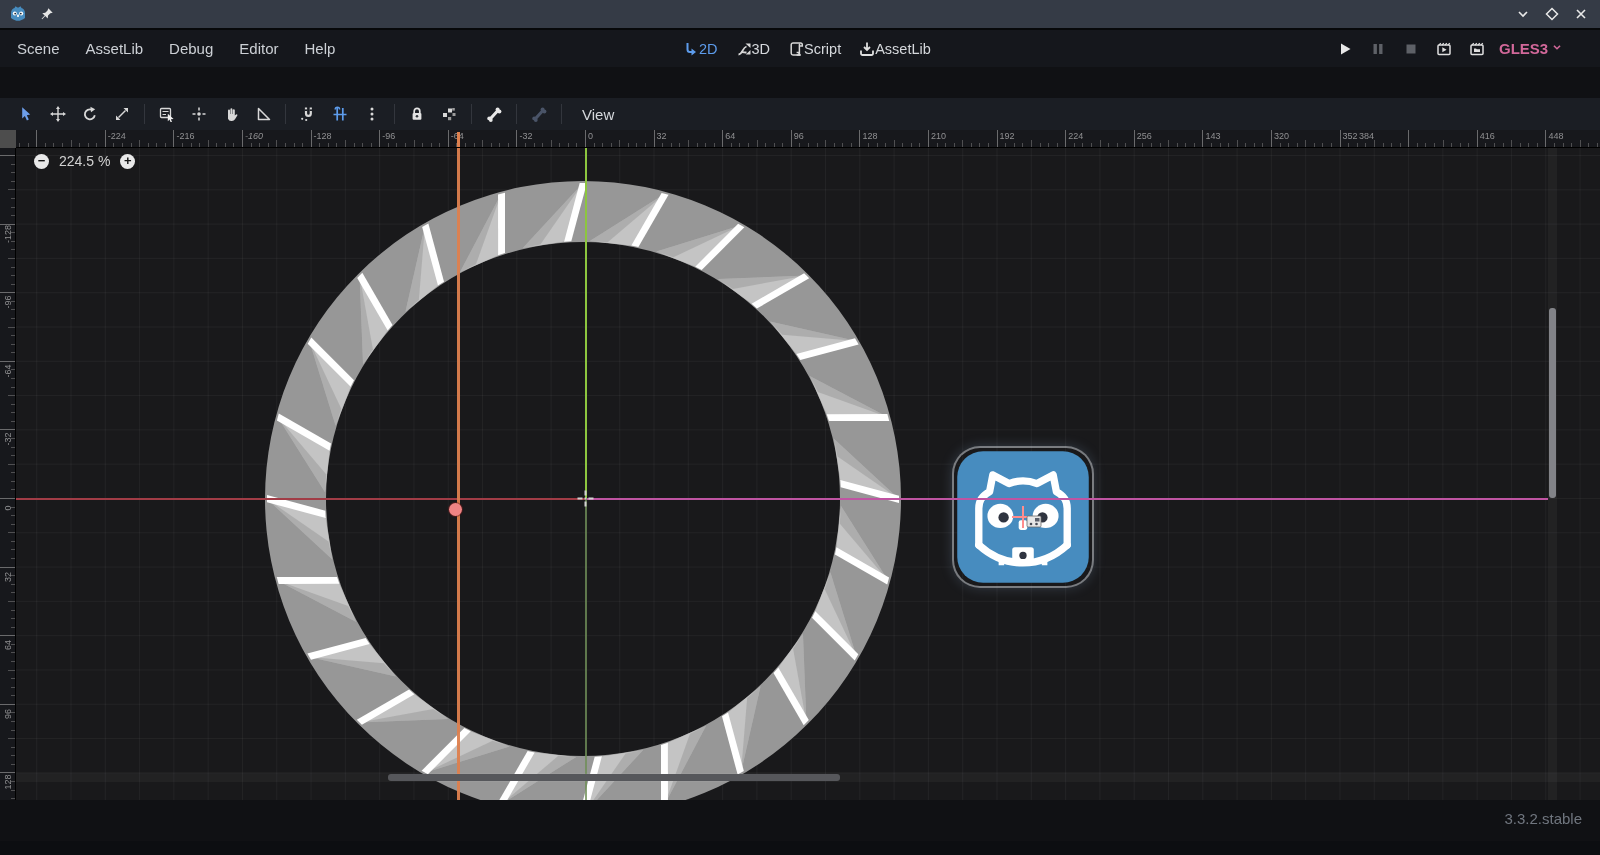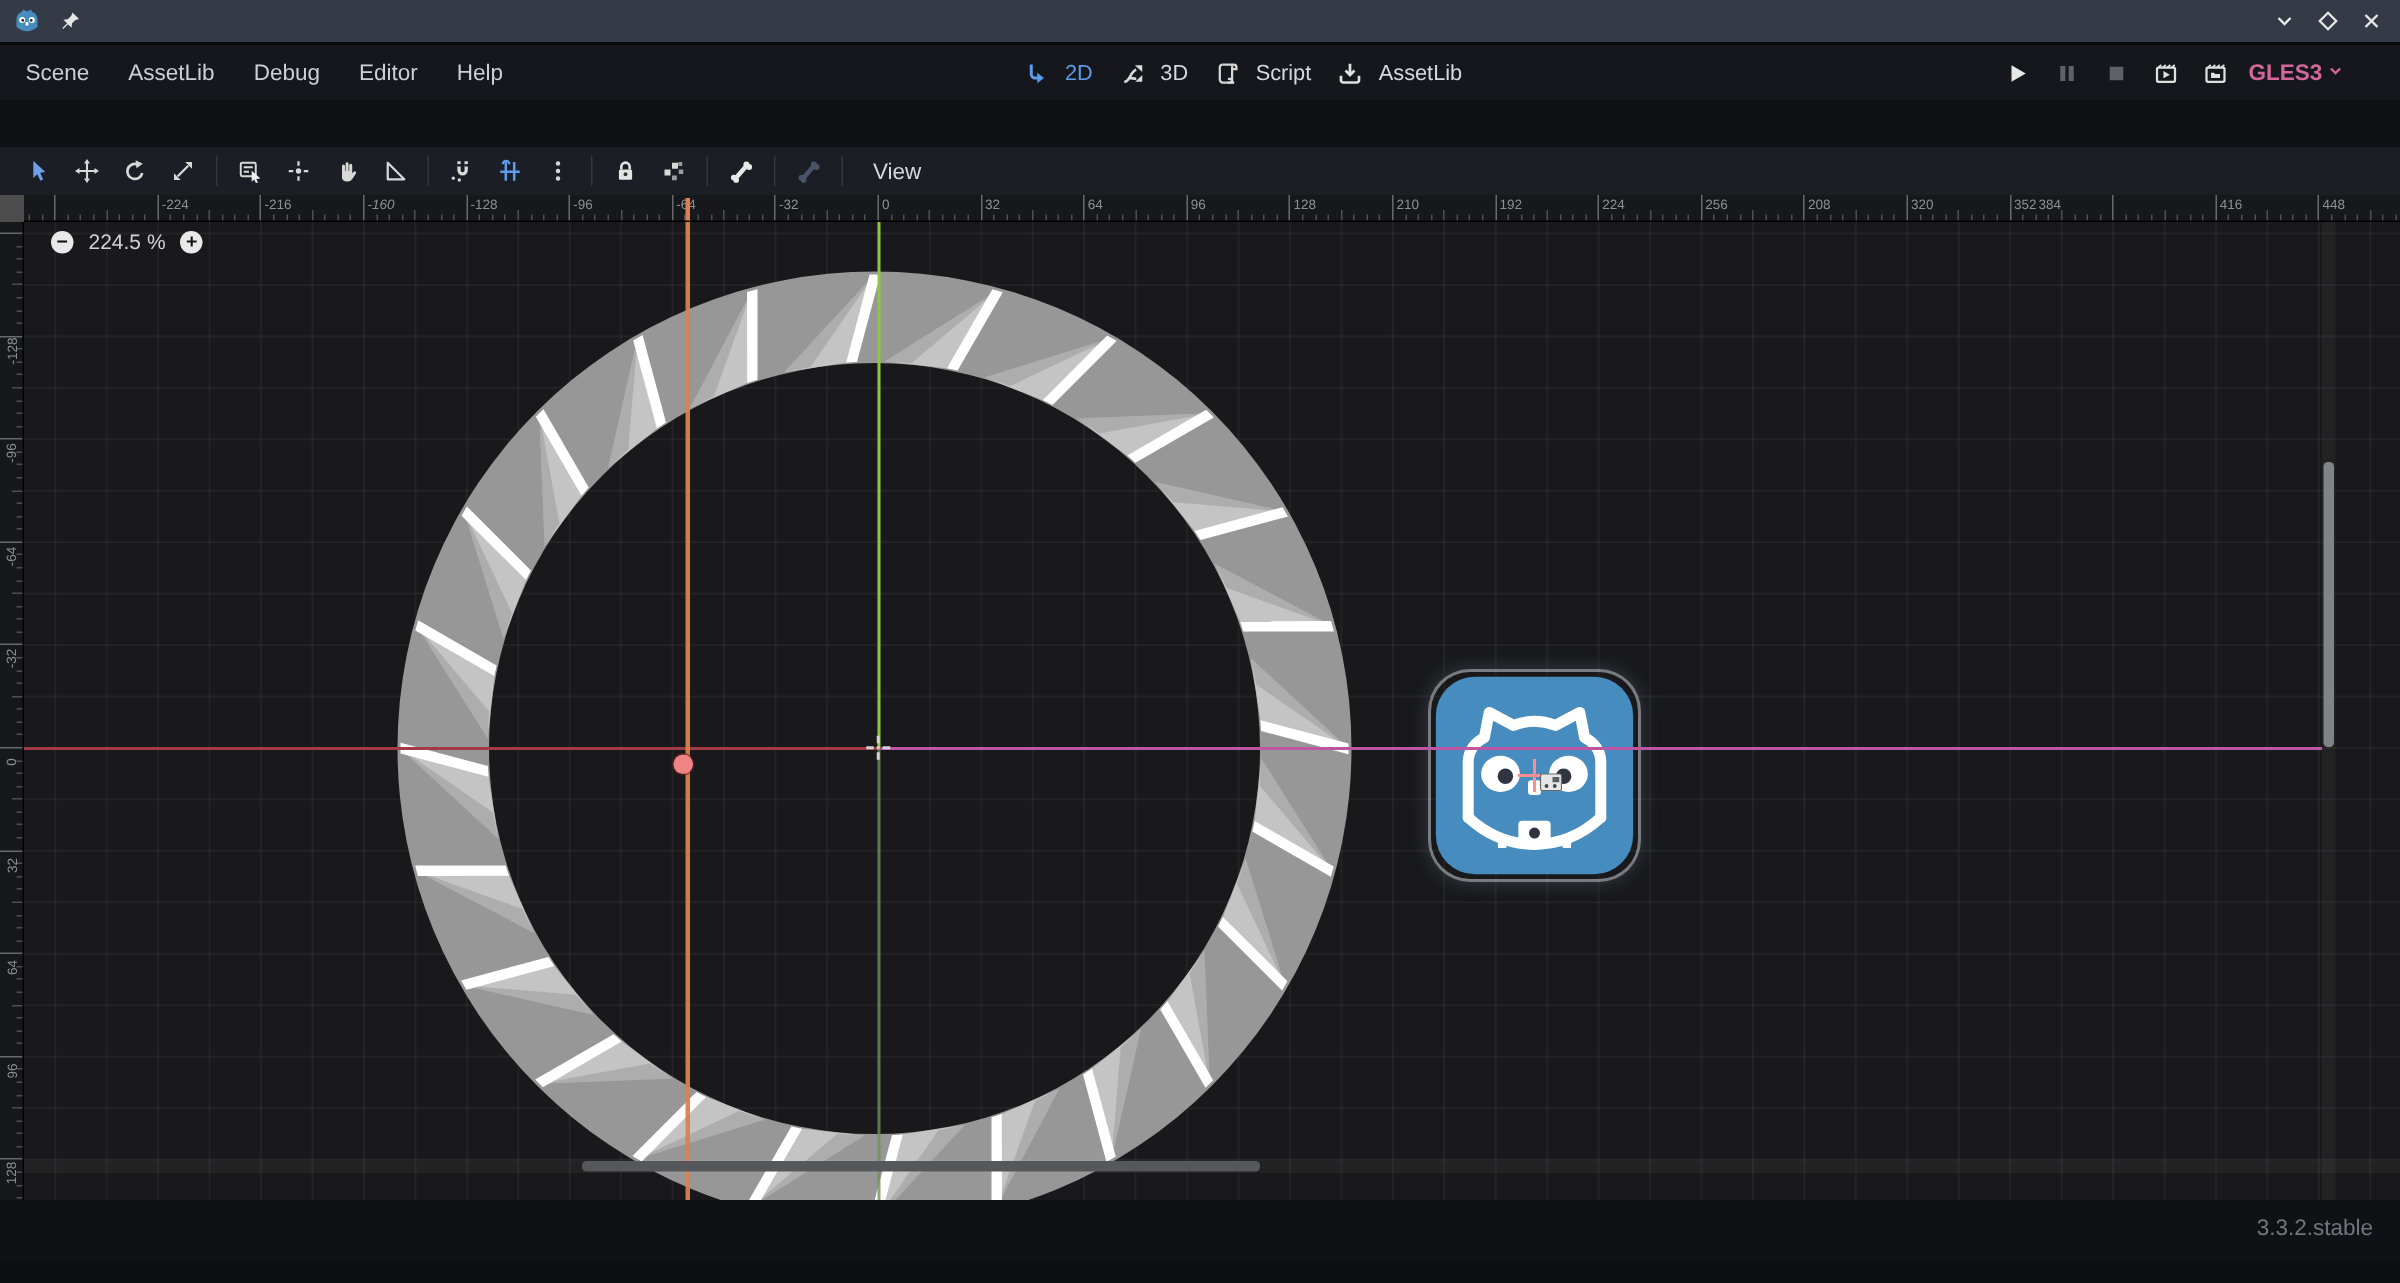--- a/index.html
+++ b/index.html
@@ -11,21 +11,21 @@
   .pin{margin-left:12px;display:flex;}
   .title{position:absolute;left:0;right:0;text-align:center;color:#dce0e6;font-size:13px;pointer-events:none;}
   .win-controls{position:absolute;right:10px;top:0;height:28px;display:flex;gap:11px;align-items:center;}
   .win-btn{width:18px;height:18px;display:flex;align-items:center;justify-content:center;}
   .seam{position:absolute;top:28px;left:0;width:100%;height:2px;background:#07080a;}
   
   .menubar{position:absolute;top:30px;left:0;width:100%;height:37px;background:#15171c;}
   .menus-left{position:absolute;left:4px;top:0;height:37px;display:flex;align-items:center;}
   .menu-item{padding:0 13px;font-size:15px;color:#ccd0d5;line-height:37px;cursor:default;}
   .menus-center{position:absolute;left:678px;top:0;height:37px;display:flex;align-items:center;gap:8px;}
-  .ws-item{display:flex;align-items:center;gap:11px;padding:0 5px;font-size:14.5px;color:#d5d8dc;}
+  .ws-item{display:flex;align-items:center;gap:0;padding:0 5px;font-size:14.5px;color:#d5d8dc;}
   .ws-item.active{color:#5d9cec;}
   .playback{position:absolute;left:1334px;top:0;height:37px;display:flex;align-items:center;gap:11px;}
   .pb-btn{width:22px;height:22px;display:flex;align-items:center;justify-content:center;}
   .renderer{position:absolute;left:1499px;top:0;height:37px;display:flex;align-items:center;gap:2px;
             font-size:15px;font-weight:bold;color:#d2689a;}
   
   .tabbar{position:absolute;top:67px;left:0;width:100%;height:31px;background:#0e1013;}
   .scene-tab{position:absolute;left:10px;top:3px;height:28px;background:#1d2126;border-radius:4px 4px 0 0;
              display:flex;align-items:center;padding:0 10px;gap:7px;}
   .tab-label{color:#dcdfe3;font-size:14px;}
@@ -510,21 +510,21 @@
         <div class="hlabel" style="left:503.4px;">-32</div>
         <div class="hlabel" style="left:572.0px;">0</div>
         <div class="hlabel" style="left:640.6px;">32</div>
         <div class="hlabel" style="left:709.2px;">64</div>
         <div class="hlabel" style="left:777.8px;">96</div>
         <div class="hlabel" style="left:846.4px;">128</div>
         <div class="hlabel" style="left:915.0px;">210</div>
         <div class="hlabel" style="left:983.6px;">192</div>
         <div class="hlabel" style="left:1052.2px;">224</div>
         <div class="hlabel" style="left:1120.8px;">256</div>
-        <div class="hlabel" style="left:1189.4px;">208</div>
+        <div class="hlabel" style="left:1189.4px;">143</div>
         <div class="hlabel" style="left:1258.0px;">320</div>
         <div class="hlabel" style="left:1326.6px;">352</div>
         <div class="hlabel" style="left:1343px;">384</div>
         <div class="hlabel" style="left:1463.8px;">416</div>
         <div class="hlabel" style="left:1532.4px;">448</div>
         <div class="guide-tick" style="left:441px;background:#dd804e;"></div>
       </div>
     <div class="vruler" id="vruler">
         <div class="vtick" style="top:7.0px;width:16px;background:#6a6a6c;"></div>
         <div class="vtick" style="top:15.6px;width:4px;"></div>

